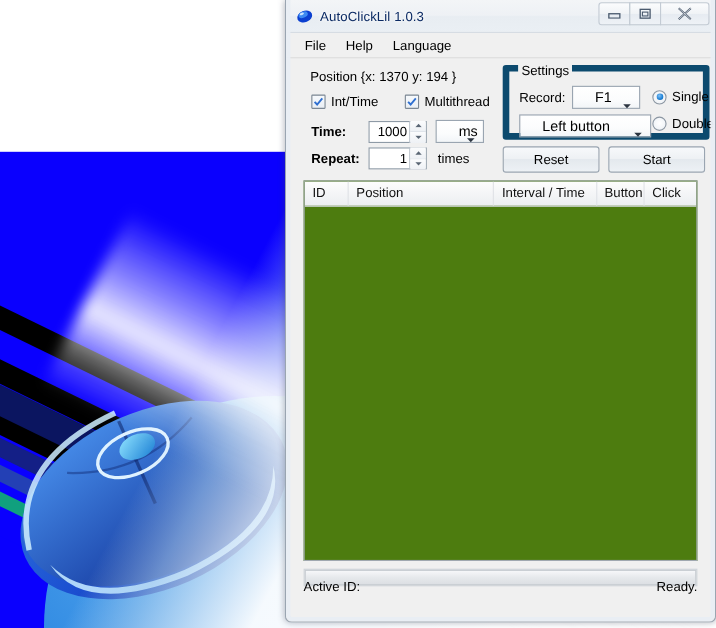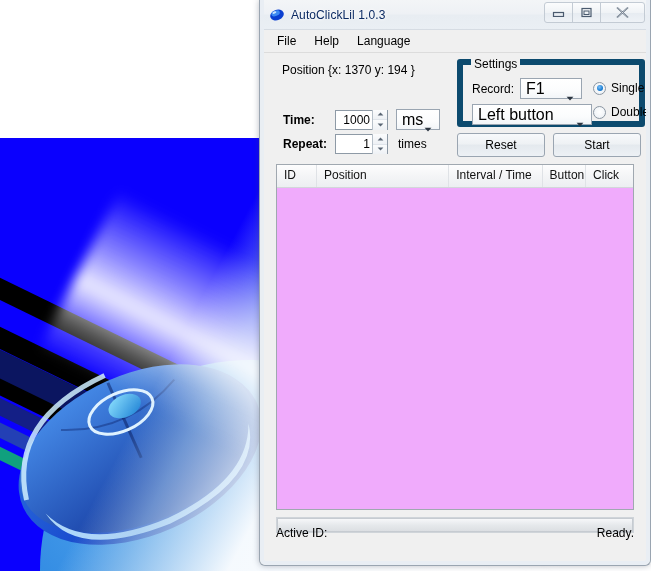--- a/index.html
+++ b/index.html
@@ -244,25 +244,25 @@
     background: linear-gradient(to bottom, #fbfcfd, #eef1f5);
     display: flex; align-items: center; justify-content: center;
   }
   .spin-btns div:first-child { border-bottom: 1px solid #dfe4ea; }
   .combo {
     height: 21px;
     border: 1px solid #9aa5b1;
     background: linear-gradient(to bottom, #ffffff 0%, #fbfcfd 60%, #f2f5f8 100%);
     display: flex;
     align-items: center;
-    padding-left: 5px;
+    padding-left: 20px;
     box-sizing: border-box;
     position: relative;
     cursor: default;
-    font-size: 16px;
+    font-size: 13px;
   }
   .combo .arrow {
     position: absolute;
     right: 7px; top: 50%;
     margin-top: -2px;
   }
   .unit-combo { width: 44px; margin-left: 8px; }
   .times-lbl { margin-left: 10px; font-size: 12px; }
 
   
@@ -330,21 +330,21 @@
   }
   .bigbtn.reset { left: 192px; top: 79px; }
   .bigbtn.start { left: 288px; top: 79px; }
 
   
   .listview {
     position: absolute;
     left: 11px; right: 11px;
     top: 110px; bottom: 50px;
     border: 1px solid #a0a8b0;
-    background: #f0abfc;
+    background: #4d7c0f;
     overflow: hidden;
   }
   .lv-head {
     display: flex;
     height: 22px;
     background: linear-gradient(to bottom, #fdfdfd 0%, #f4f5f7 50%, #eceef1 100%);
     border-bottom: 1px solid #d2d6da;
   }
   .lv-th {
     font-size: 12px;
@@ -480,20 +480,38 @@
     <div class="menu-item">Help</div>
     <div class="menu-item">Language</div>
   </div>
 
   <div class="client">
 
     <div class="topzone">
 
       <div class="pos-label">Position {x: 1370 y: 194 }</div>
 
+      <div class="cbrow">
+        <label class="cb">
+          <span class="box">
+            <svg width="9" height="9" viewBox="0 0 9 9">
+              <path d="M1 4.6 L3.3 7 L8 1.4" stroke="#2f6fd0" stroke-width="1.7" fill="none"></path>
+            </svg>
+          </span>
+          <span class="lbl">Int/Time</span>
+        </label>
+        <label class="cb">
+          <span class="box">
+            <svg width="9" height="9" viewBox="0 0 9 9">
+              <path d="M1 4.6 L3.3 7 L8 1.4" stroke="#2f6fd0" stroke-width="1.7" fill="none"></path>
+            </svg>
+          </span>
+          <span class="lbl">Multithread</span>
+        </label>
+      </div>
 
       <div class="fieldrow time">
         <span class="flbl">Time:</span>
         <span class="spin">
           <input type="text" value="1000" style="">
           <span class="spin-btns">
             <div>
               <svg width="7" height="4" viewBox="0 0 7 4">
                   <path d="M3.5 0.6 L6.4 3.6 L0.6 3.6 Z" fill="#5a6674"></path>
                 </svg>

